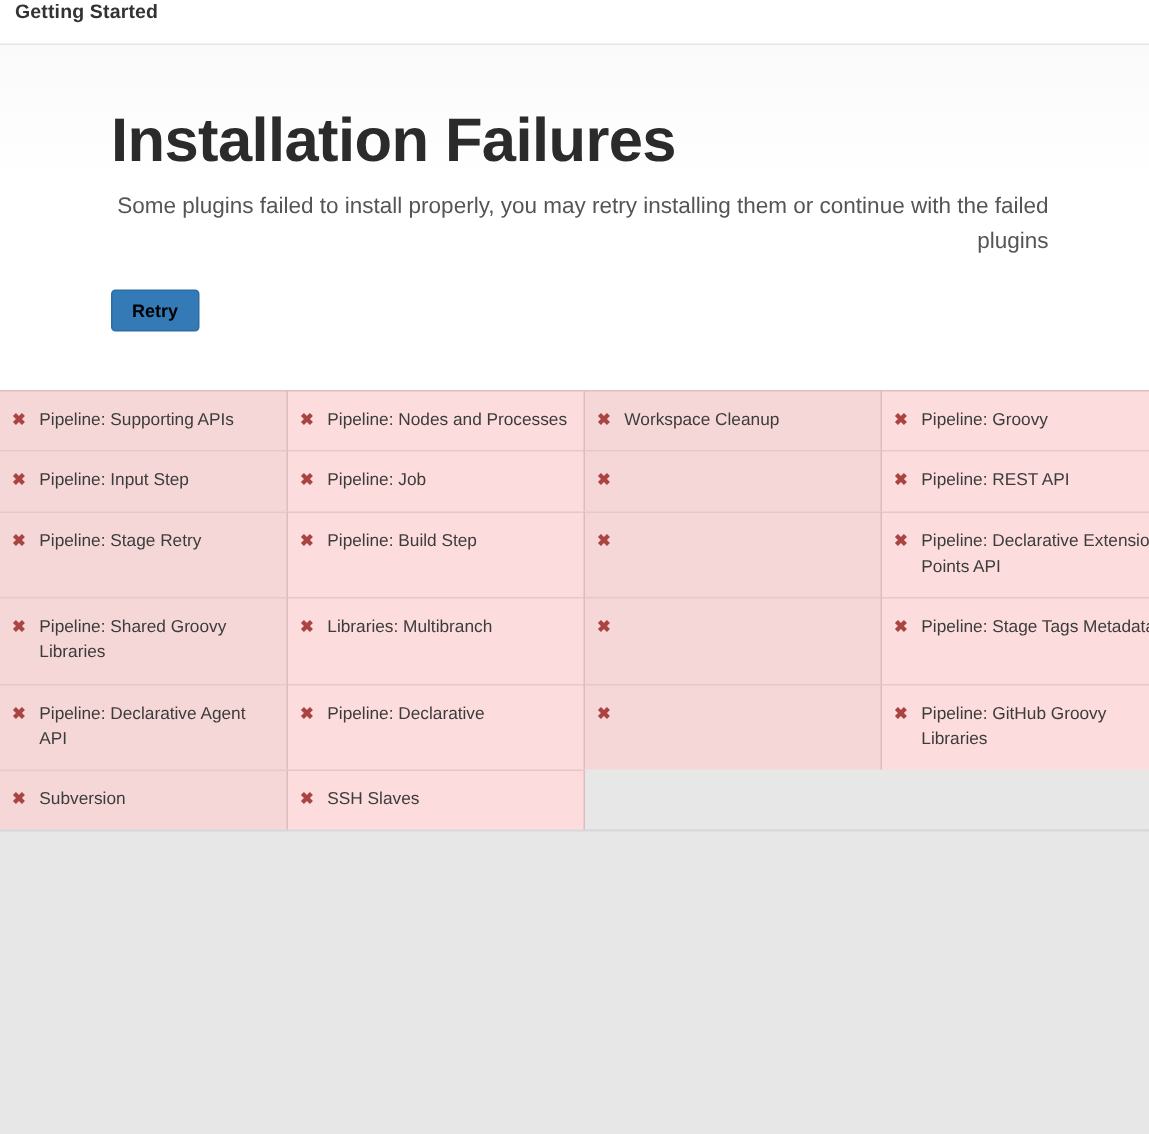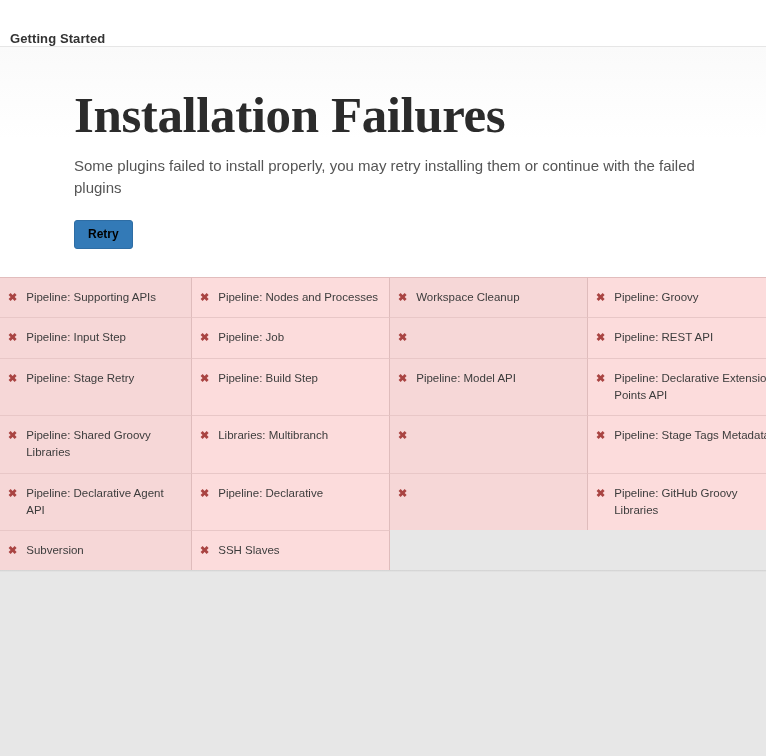--- a/index.html
+++ b/index.html
@@ -10,60 +10,60 @@
     width: 766px;
     height: 756px;
     background: #e7e7e7;
     font-family: "Liberation Sans", sans-serif;
     overflow: hidden;
     position: relative;
   }
 
   
   .topbar {
-    height: 47px;
+    height: 30px;
     background: #ffffff;
     border-bottom: 1px solid #e6e6e6;
     display: flex;
-    align-items: flex-end;
+    align-items: flex-start;
     padding: 0 0 0 10px;
     box-sizing: border-box;
   }
   .topbar-title {
     font-size: 13px;
     font-weight: bold;
     color: #333333;
     letter-spacing: 0.1px;
   }
 
   
   .hero {
     background: #fbfbfb;
     background: linear-gradient(180deg, #fafafa 0%, #ffffff 40%, #ffffff 100%);
     height: 230px;
     box-sizing: border-box;
     padding: 42px 0 0 74px;
     position: relative;
   }
   .hero-title {
-    font-size: 51px;
+    font-size: 41px;
     font-weight: bold;
     color: #2b2b2b;
     line-height: 1.05;
     margin: 0 0 12px 0;
     letter-spacing: -0.4px;
-    font-family: Liberation Serif, serif;
   }
   .hero-desc {
     font-size: 15px;
     color: #555555;
     line-height: 1.52;
     max-width: 625px;
     margin: 0 0 20px 0;
     font-weight: normal;
+    text-align: right;
   }
   .retry-btn {
     display: inline-block;
     background: #337ab7;
     border: 1px solid #2e6da4;
     color: #000000;
     font-size: 12px;
     font-weight: bold;
     padding: 6px 13px 6px 13px;
     border-radius: 3px;
@@ -174,21 +174,20 @@
       <div class="cell shade-a">
         <span class="xicon">✖</span>
         <span class="plabel">Pipeline: Stage Retry</span>
       </div>
       <div class="cell shade-b">
         <span class="xicon">✖</span>
         <span class="plabel">Pipeline: Build Step</span>
       </div>
       <div class="cell shade-a">
         <span class="xicon">✖</span>
-        <span class="plabel">Pipeline: Model API</span>
       </div>
       <div class="cell shade-b">
         <span class="xicon">✖</span>
         <span class="plabel">Pipeline: Declarative Extension Points API</span>
       </div>
       <div class="cell shade-a">
         <span class="xicon">✖</span>
         <span class="plabel">Pipeline: Shared Groovy Libraries</span>
       </div>
       <div class="cell shade-b">

